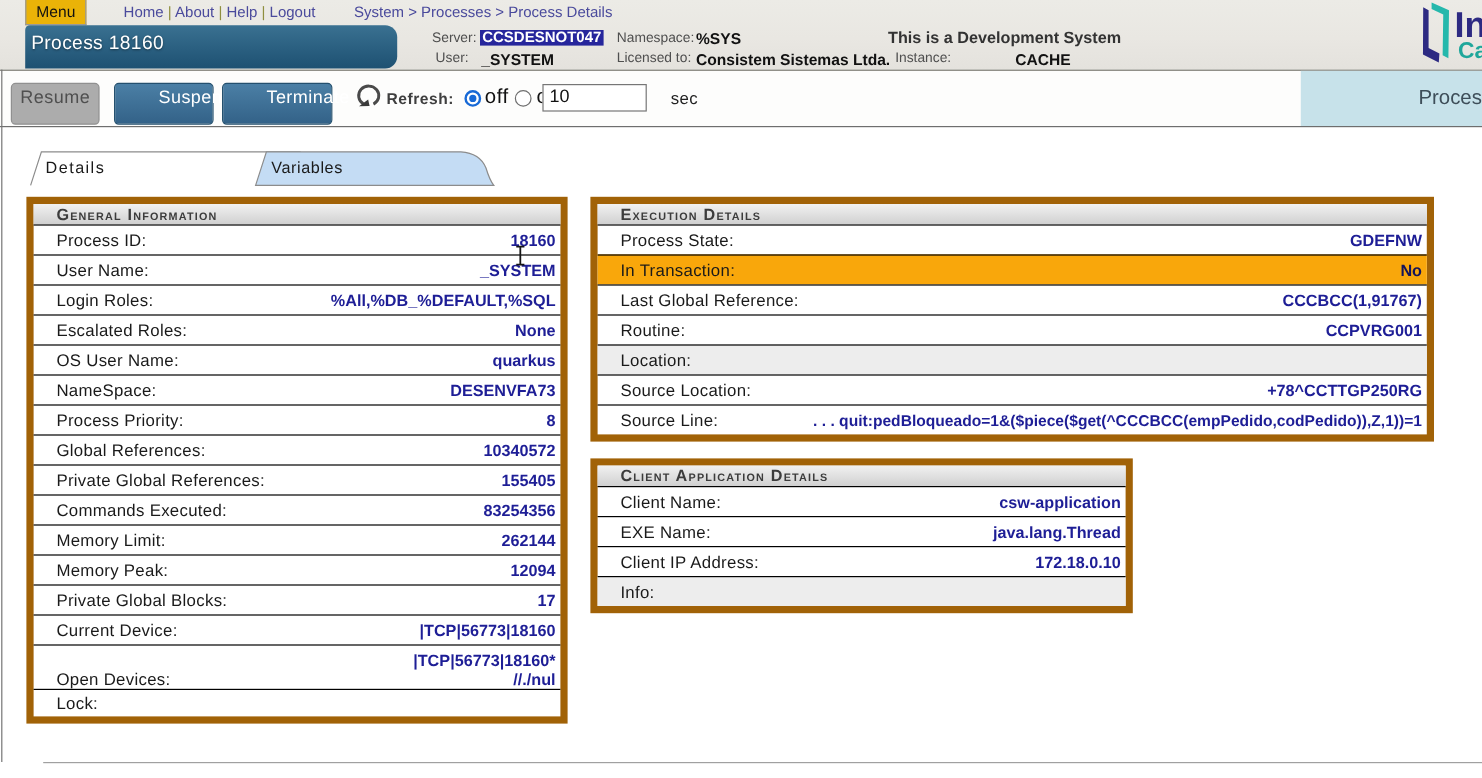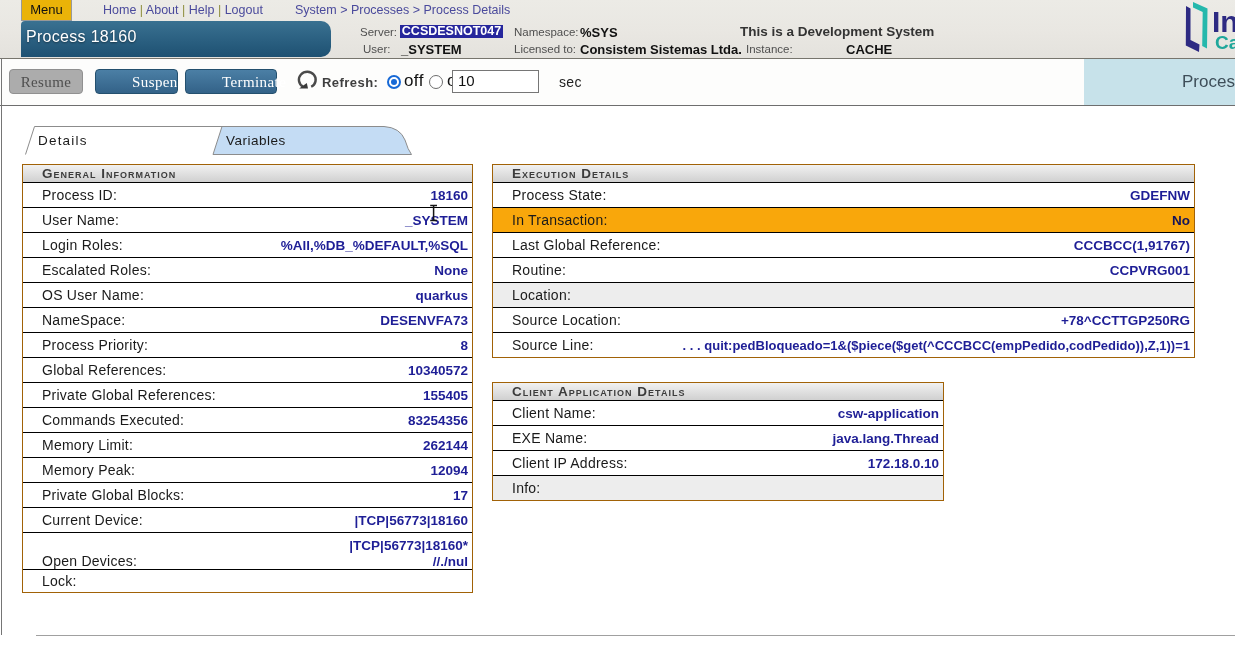--- a/index.html
+++ b/index.html
@@ -22,22 +22,22 @@
   #titletext { left:26px; top:28px; font-size:16px; color:#fff; letter-spacing:0.3px;
     text-shadow:0 1px 2px rgba(0,0,0,.45); }
   .srvlab { font-size:11.5px; color:#4F4F4F; }
   .srvval { font-size:13px; font-weight:bold; color:#111; }
   #srvbox { left:400px; top:25px; width:103px; height:13px; background:#26269C;
     color:#fff; font-weight:bold; font-size:12.5px; text-align:center; line-height:13px; }
 
   
   #toolbar { left:0; top:58px; width:1235px; height:48px; background:#FDFDFC;
     border-top:1px solid #77756D; border-bottom:1px solid #6E6E6E; }
-  .btn { position:absolute; top:69px; height:25px; border-radius:4px;
-    font-size:15px; letter-spacing:0.4px; text-align:center; line-height:24px;font-family:Liberation Serif, serif; }
+  .btn { position:absolute; top:69px; height:35px; border-radius:4px;
+    font-size:15px; letter-spacing:0.4px; text-align:center; line-height:24px; }
   #btnResume { left:9px; width:74px; background:#ACACAC; color:#4F4F4F;
     border:1px solid #909090; }
   .bluebtn { background:linear-gradient(180deg,#4B7FA5,#336288);
     color:#fff; border:1px solid #24506E;padding-left:36px; }
   #btnSuspend { left:95px; width:83px; }
   #btnTerminate { left:185px; width:92px; }
   #refreshLab { left:322px; top:75px; font-size:13px; font-weight:bold; color:#3F3F3F; letter-spacing:0.45px; }
   .radio { position:absolute; top:75px; width:14px; height:14px; border-radius:50%;
     border:1.5px solid #6E6E6E; background:#fff; }
   #radOn  { left:387px; border:2px solid #1769D6; }
@@ -51,21 +51,21 @@
   #secLab { left:559px; top:74px; font-size:14px; color:#222; letter-spacing:0.3px; }
   #blueBanner { left:1084px; top:59px; width:151px; height:46px; background:#C7E2EA; }
   #blueBanner span { position:absolute; left:98px; top:13px; font-size:17px;
     color:#3E4E59; white-space:nowrap; }
 
   
   #leftline { left:1px; top:58px; width:1px; height:577px; background:#757575; }
   #bottomline { left:36px; top:635px; width:1199px; height:1px; background:#A0A0A0; }
 
   
-  .tbl { position:absolute; border:1px solid #a16207; background:#fff; }
+  .tbl { position:absolute; border:6px solid #a16207; background:#fff; }
   .tbl .hd { height:17px; background:linear-gradient(180deg,#F1F1F1,#D0D0D0);
     border-bottom:none; font-size:13.5px; font-variant:small-caps; font-weight:bold;
     color:#3C3C3C; padding-left:19px; line-height:17px; letter-spacing:1px; }
   .tbl .row { height:25px; border-top:1px solid #000; display:flex;
     justify-content:space-between; align-items:center; overflow:hidden; }
   .tbl .row .l { font-size:14px; color:#1a1a1a; letter-spacing:0.25px;
     padding-left:19px; white-space:nowrap; }
   .tbl .row .v { font-size:13.5px; font-weight:bold; color:#1E1E96;
     letter-spacing:0; padding-right:4px; white-space:nowrap; text-align:right; }
   .gray { background:#EDEDED; }

